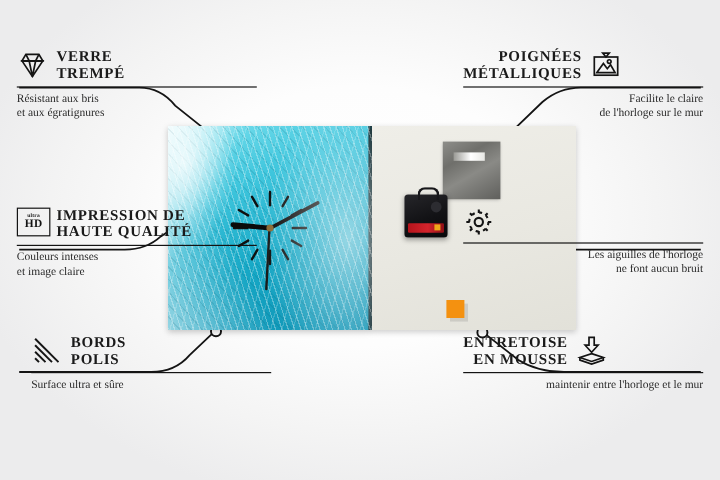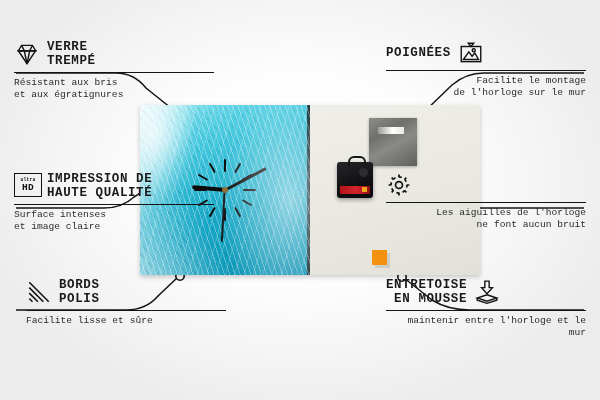--- a/index.html
+++ b/index.html
@@ -63,21 +63,21 @@
     border-radius:3px;box-shadow:0 2px 4px rgba(0,0,0,.35);}
   .mech-loop{position:absolute;left:11px;top:-6px;width:14px;height:9px;
     border:2px solid #17171a;border-bottom:none;border-radius:6px 6px 0 0;background:transparent;}
   .mech-battery{position:absolute;left:3px;bottom:4px;width:30px;height:8px;
     background:linear-gradient(90deg,#b5141c 0%,#d4242c 55%,#8e0f16 100%);border-radius:1px;}
   .mech-battery::after{content:"";position:absolute;right:3px;top:1px;width:5px;height:5px;background:#f0a81a;}
   .mech-dial{position:absolute;right:5px;top:6px;width:9px;height:9px;border-radius:50%;background:#2c2c31;}
   .spacer{position:absolute;left:62px;top:145px;width:15px;height:15px;background:#f49110;
     box-shadow:3px 3px 0 rgba(0,0,0,.10);}
   
-  .feat{position:absolute;width:200px;font-family:Liberation Mono, monospace;}
+  .feat{position:absolute;width:200px;}
   .feat .ttl{font-weight:700;letter-spacing:.6px;font-size:12.5px;line-height:14px;color:#1a1a1a;text-transform:uppercase;}
   .feat .rule{height:1.4px;background:#141414;margin:4px 0 4px 0;}
   .feat .desc{font-size:9.6px;line-height:11.5px;color:#2b2b2b;}
   .feat .head{display:flex;align-items:center;gap:7px;}
   .feat.left .head{justify-content:flex-start;}
   .feat.right{text-align:right;}
   .feat.right .head{justify-content:flex-start;}
   .ico{flex:0 0 auto;width:26px;height:26px;color:#141414;}
   .ico svg{display:block;width:26px;height:26px;}
   .fl1{left:14px;top:40px;}
@@ -200,59 +200,60 @@
           <span class="u">ultra</span>
           <span class="h">HD</span>
         </span>
       </span>
       <span>
         <span class="ttl" style="display:block">IMPRESSION DE</span>
         <span class="ttl" style="display:block">HAUTE QUALITÉ</span>
       </span>
     </div>
     <div class="rule"></div>
-    <div class="desc">Surface intenses</div>
+    <div class="desc">Couleurs intenses</div>
     <div class="desc">et image claire</div>
   </div>
 
   <div class="feat left fl3">
     <div class="head">
       <span class="ico">
         <svg viewBox="0 0 24 24" fill="none" stroke="currentColor" stroke-width="1.5">
           <path d="M3 3 L21 21"></path>
             <path d="M3 8 L16 21"></path>
             <path d="M3 13 L11 21"></path>
             <path d="M3 18 L6 21"></path>
         </svg>
       </span>
       <span>
         <span class="ttl" style="display:block">BORDS</span>
         <span class="ttl" style="display:block">POLIS</span>
       </span>
     </div>
     <div class="rule"></div>
-    <div class="desc">Facilite lisse et sûre</div>
+    <div class="desc">Surface ultra et sûre</div>
   </div>
 
   <div class="feat right fr1">
     <div class="head">
       <span>
         <span class="ttl" style="display:block">POIGNÉES</span>
+        <span class="ttl" style="display:block">MÉTALLIQUES</span>
       </span>
       <span class="ico">
         <svg viewBox="0 0 24 24" fill="none" stroke="currentColor" stroke-width="1.3">
           <rect x="3" y="6" width="18" height="14"></rect>
           <path d="M12 6 L9.5 3 L14.5 3 Z"></path>
           <path d="M5 18 L10 11 L13 15 L15.5 12 L19 18 Z"></path>
           <circle cx="14.5" cy="9.5" r="1.4"></circle>
         </svg>
       </span>
     </div>
     <div class="rule"></div>
-    <div class="desc">Facilite le montage</div>
+    <div class="desc">Facilite le claire</div>
     <div class="desc">de l'horloge sur le mur</div>
   </div>
 
   <div class="feat right fr2">
     <div class="head">
       <span class="ico">
         <svg viewBox="0 0 24 24" fill="none" stroke="currentColor" stroke-width="1.6">
           <circle cx="12" cy="12" r="3.2"></circle>
           <path d="M12 2.4 L12 5 M12 19 L12 21.6 M2.4 12 L5 12 M19 12 L21.6 12
                    M5.2 5.2 L7 7 M17 17 L18.8 18.8 M18.8 5.2 L17 7 M7 17 L5.2 18.8"></path>

